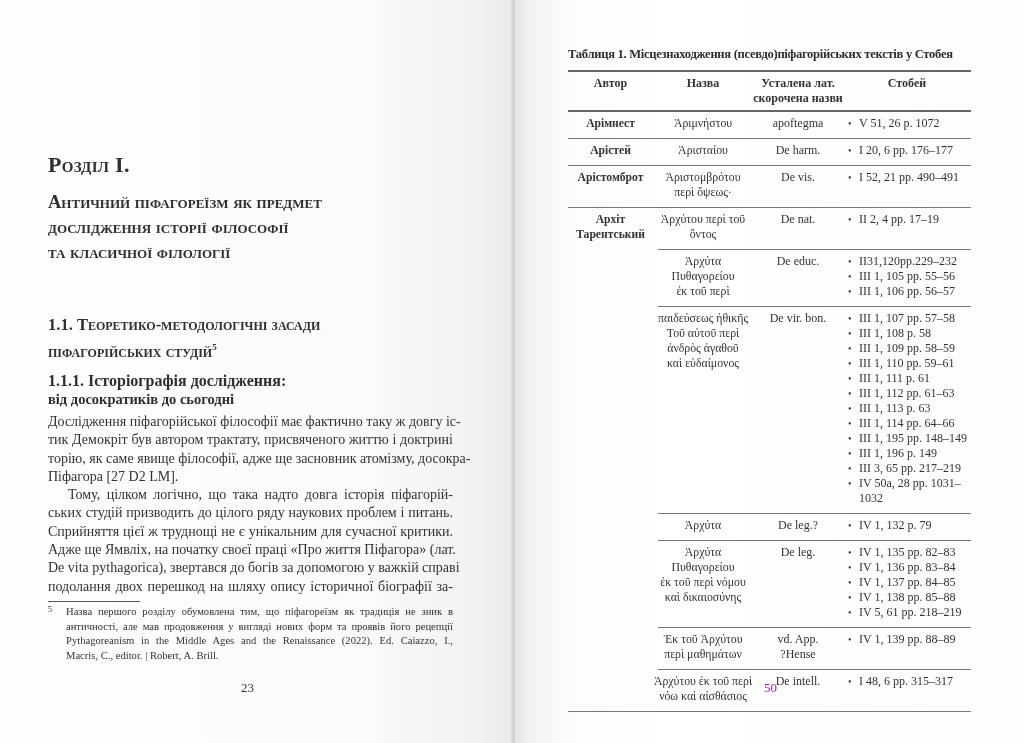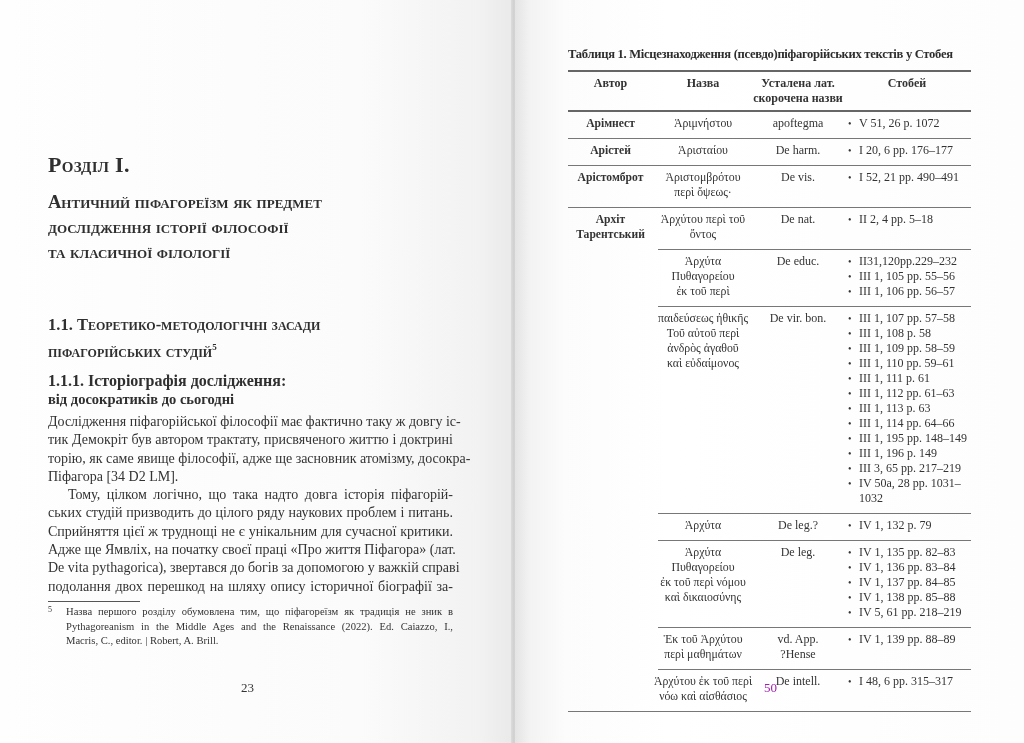--- a/index.html
+++ b/index.html
@@ -78,33 +78,34 @@
     <span><span style="display:inline">піфагорійських студій</span><sup>5</sup></span>
   </div>
   <div class="subsec-title">
     <span>1.1.1. Історіографія дослідження:</span>
     <span>від досократиків до сьогодні</span>
   </div>
   <div class="body-text">
     <span class="line">Дослідження піфагорійської філософії має фактично таку ж довгу іс-</span>
     <span class="line">тик Демокріт був автором трактату, присвяченого життю і доктрині</span>
     <span class="line">торію, як саме явище філософії, адже ще засновник атомізму, досокра-</span>
-    <span class="line last">Піфагора [34 D2 LM].</span>
+    <span class="line last">Піфагора [27 D2 LM].</span>
     <span class="line indent">Тому, цілком логічно, що така надто довга історія піфагорій-</span>
     <span class="line">ських студій призводить до цілого ряду наукових проблем і питань.</span>
     <span class="line">Сприйняття цієї ж труднощі не є унікальним для сучасної критики.</span>
     <span class="line">Адже ще Ямвліх, на початку своєї праці «Про життя Піфагора» (лат.</span>
     <span class="line">De vita pythagorica), звертався до богів за допомогою у важкій справі</span>
     <span class="line">подолання двох перешкод на шляху опису історичної біографії за-</span>
   </div>
   <div class="fn-rule"></div>
   <div class="footnote">
     <span class="fn-mark">5</span>
     <div class="fn-lines">
       <span class="line">Назва першого розділу обумовлена тим, що піфагореїзм як традиція не зник в</span>
+      <span class="line">античності, але мав продовження у вигляді нових форм та проявів його рецепції</span>
       <span class="line">Pythagoreanism in the Middle Ages and the Renaissance (2022). Ed. Caiazzo, I.,</span>
       <span class="line last">Macris, C., editor. | Robert, A. Brill.</span>
     </div>
   </div>
   <div class="page-num-left">23</div>
 </div>
 
 <div class="spine"></div>
 
 <div class="page page-right"></div>
@@ -166,21 +167,21 @@
       <span style="display: block;">Тарентський</span>
     </div>
     <div class="cell greek" style="left: 85px; width: 100px; top: 142px;">
       <span style="display: block;">Ἀρχύτου περὶ τοῦ</span>
       <span style="display: block;">ὄντος</span>
     </div>
     <div class="cell " style="left: 185px; width: 90px; top: 142px;">
       <span style="display: block;">De nat.</span>
     </div>
     <div class="cell list" style="left: 280px; width: 123px; top: 142px;">
-      <span class="li" style="display: block;">II 2, 4 pp. 5–18</span>
+      <span class="li" style="display: block;">II 2, 4 pp. 17–19</span>
     </div>
     <div class="hrule" style="left: 90px; width: 313px; top: 179px; height: 1px; background: rgb(119, 119, 119);"></div>
     <div class="cell greek" style="left: 85px; width: 100px; top: 184px;">
       <span style="display: block;">Ἀρχύτα</span>
       <span style="display: block;">Πυθαγορείου</span>
       <span style="display: block;">ἐκ τοῦ περὶ</span>
     </div>
     <div class="cell " style="left: 185px; width: 90px; top: 184px;">
       <span style="display: block;">De educ.</span>
     </div>

